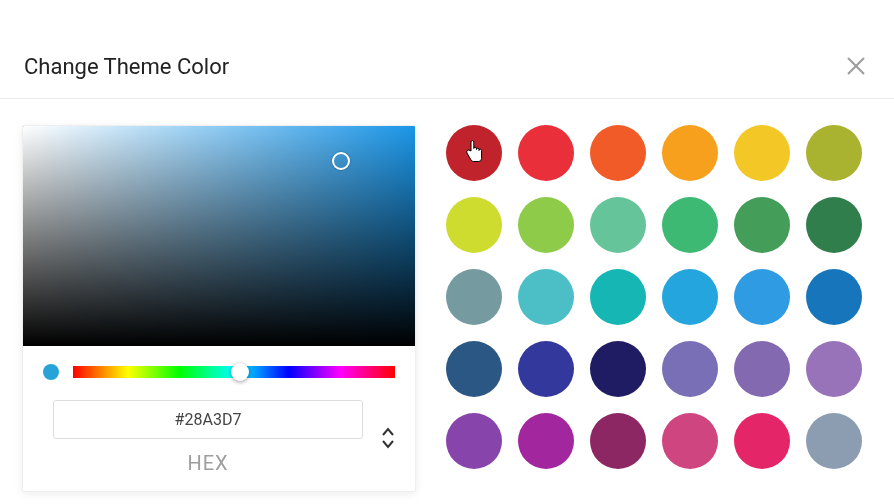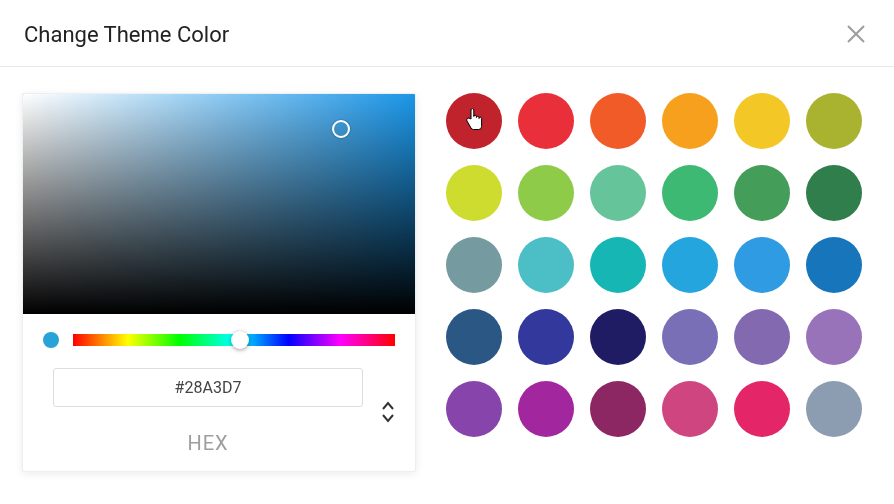--- a/index.html
+++ b/index.html
@@ -9,20 +9,21 @@
     width: 894px;
     height: 504px;
     overflow: hidden;
   }
   .header {
     display: flex;
     align-items: center;
     justify-content: space-between;
     padding: 20px 24px 18px 24px;
     border-bottom: 1px solid #e8e8e8;
+    margin-top: 32px;
   }
   .title {
     font-size: 22px;
     font-weight: 400;
     color: #222;
   }
   .close-btn {
     cursor: pointer;
     color: #9e9e9e;
     width: 28px;
@@ -98,21 +99,21 @@
     display: flex;
     align-items: center;
     padding: 10px 20px 16px 30px;
     gap: 18px;
   }
   .hex-col {
     flex: 1;
     display: flex;
     flex-direction: column;
     align-items: center;
-    gap: 24px;
+    gap: 12px;
   }
   .hex-input {
     width: 100%;
     text-align: center;
     font-size: 16px;
     color: #444;
     border: 1px solid #ddd;
     border-radius: 3px;
     padding: 9px 8px;
     font-family: inherit;

